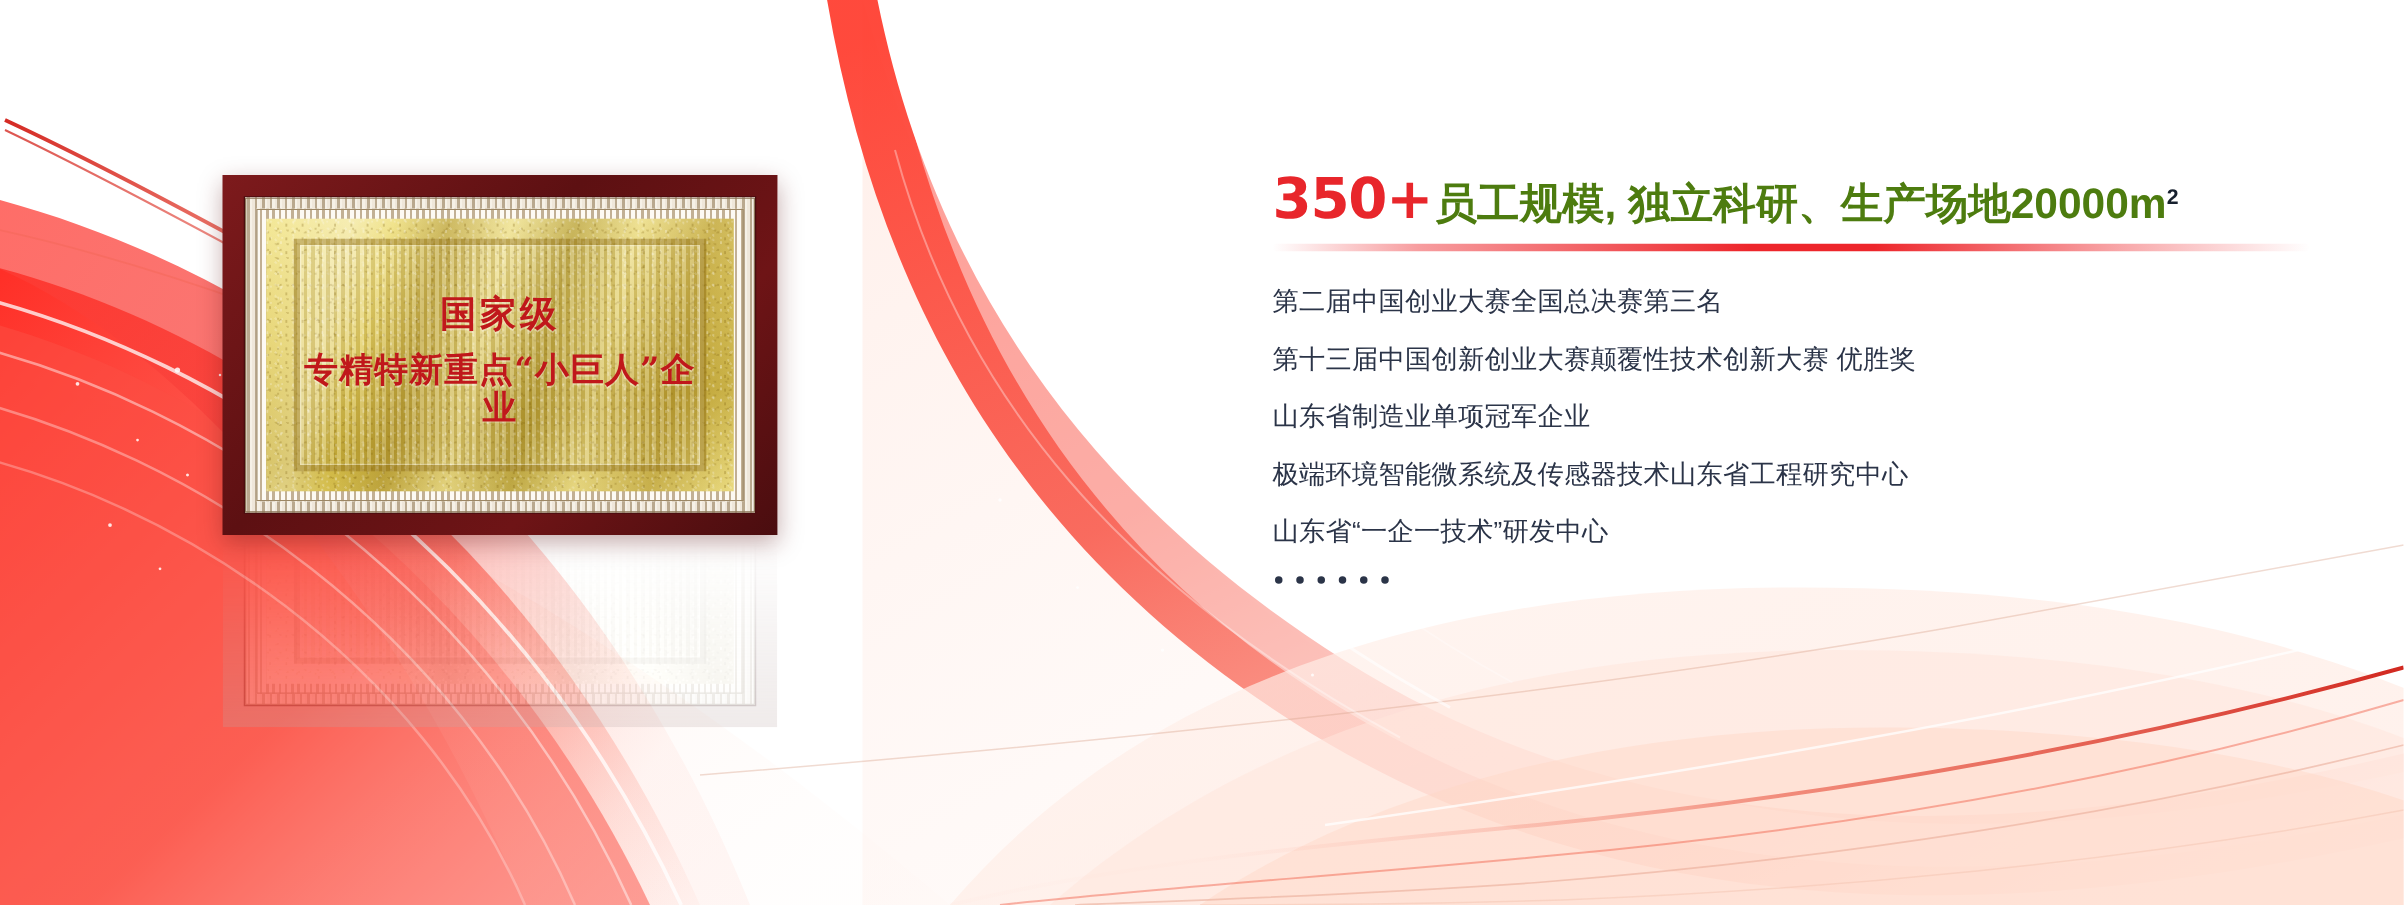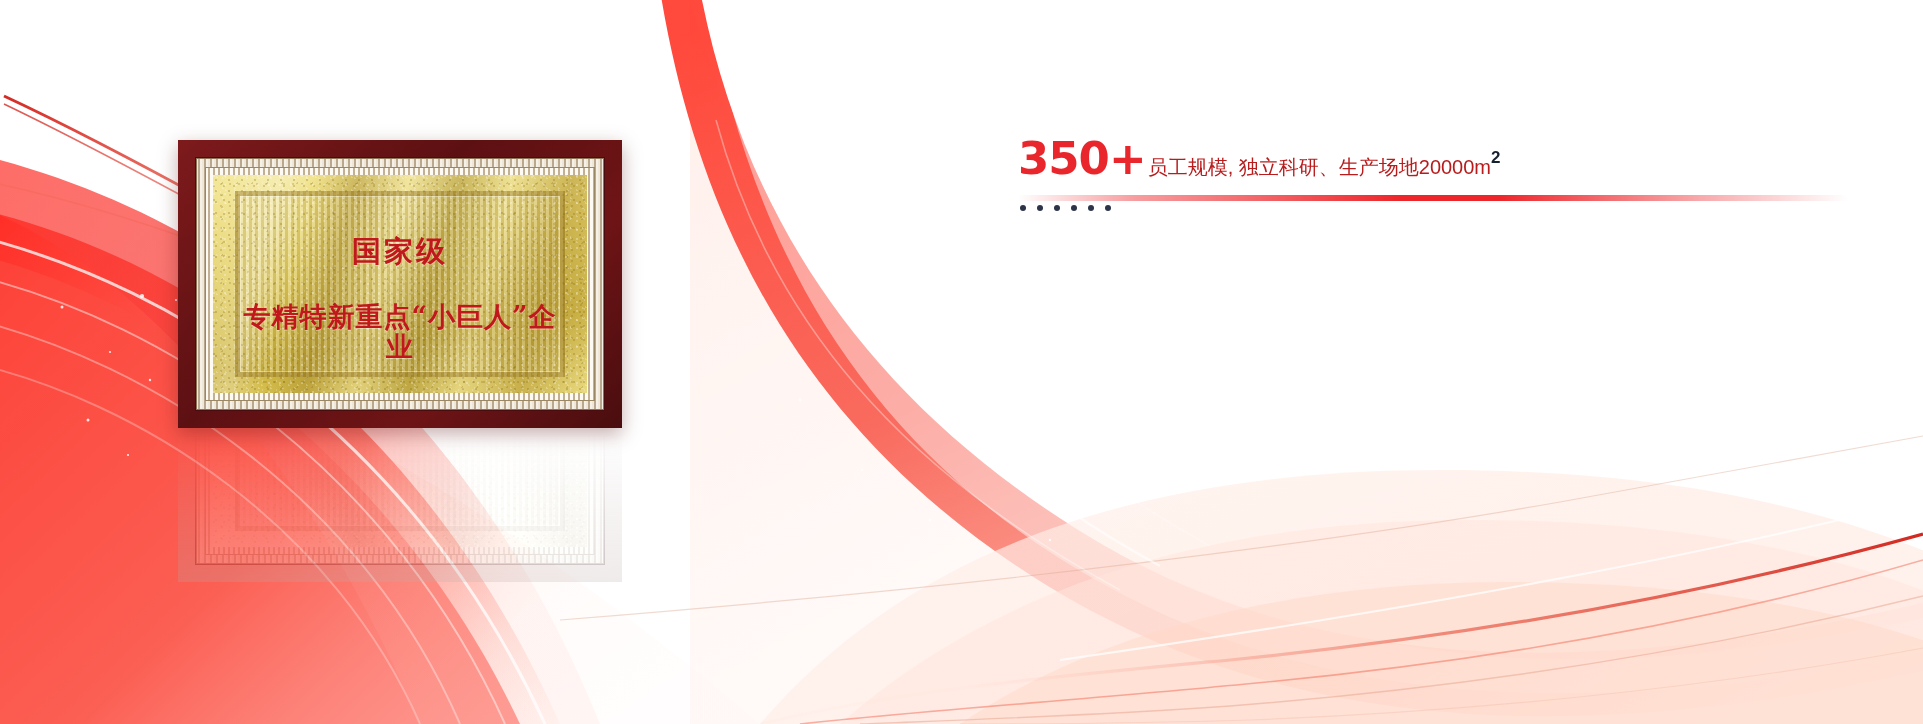--- a/index.html
+++ b/index.html
@@ -103,21 +103,21 @@
     letter-spacing:3px;
     text-shadow:0 1px 0 rgba(255,255,255,.35);
     line-height:1.1;
   }
   .plaque-title2{
     color:#c0181b;
     font-family:"DejaVu Serif","Liberation Serif",serif;
     font-weight:bold;
     font-size:27px;
     letter-spacing:1px;
-    margin-top:34px;
+    margin-top:14px;
     text-shadow:0 1px 0 rgba(255,255,255,.35);
     line-height:1.1;
   }
 
   
   .plaque-reflection{
     position:absolute;
     left:178px;top:432px;
     width:444px;height:150px;
     transform:scaleY(-1);
@@ -146,23 +146,23 @@
     line-height:1;
   }
   .headline-num{
     color:#e8262b;
     font-size:45px;
     font-weight:bold;
     letter-spacing:-1px;
     font-family:"DejaVu Sans","Liberation Sans",sans-serif;
   }
   .headline-rest{
-    color:#b91c1c;
-    font-size:20px;
-    font-weight:normal;
+    color:#4d7c0f;
+    font-size:34px;
+    font-weight:bold;
     letter-spacing:0px;
     margin-left:2px;
   }
   .headline-sup{
     color:#17202e;
     font-size:17px;
     font-weight:bold;
     vertical-align:super;
     position:relative;
     top:-11px;
@@ -351,20 +351,27 @@
   <div class="content">
 
     <div class="headline">
       <span class="headline-num">350+</span>
       <span class="headline-rest">员工规模, 独立科研、生产场地20000m</span>
       <span class="headline-sup">2</span>
     </div>
 
     <div class="divider"></div>
 
+    <ul class="honor-list">
+      <li class="honor-item">第二届中国创业大赛全国总决赛第三名</li>
+      <li class="honor-item">第十三届中国创新创业大赛颠覆性技术创新大赛 优胜奖</li>
+      <li class="honor-item">山东省制造业单项冠军企业</li>
+      <li class="honor-item">极端环境智能微系统及传感器技术山东省工程研究中心</li>
+      <li class="honor-item">山东省“一企一技术”研发中心</li>
+    </ul>
 
     <div class="ellipsis-dots">
       <span></span>
       <span></span>
       <span></span>
       <span></span>
       <span></span>
       <span></span>
     </div>
 

